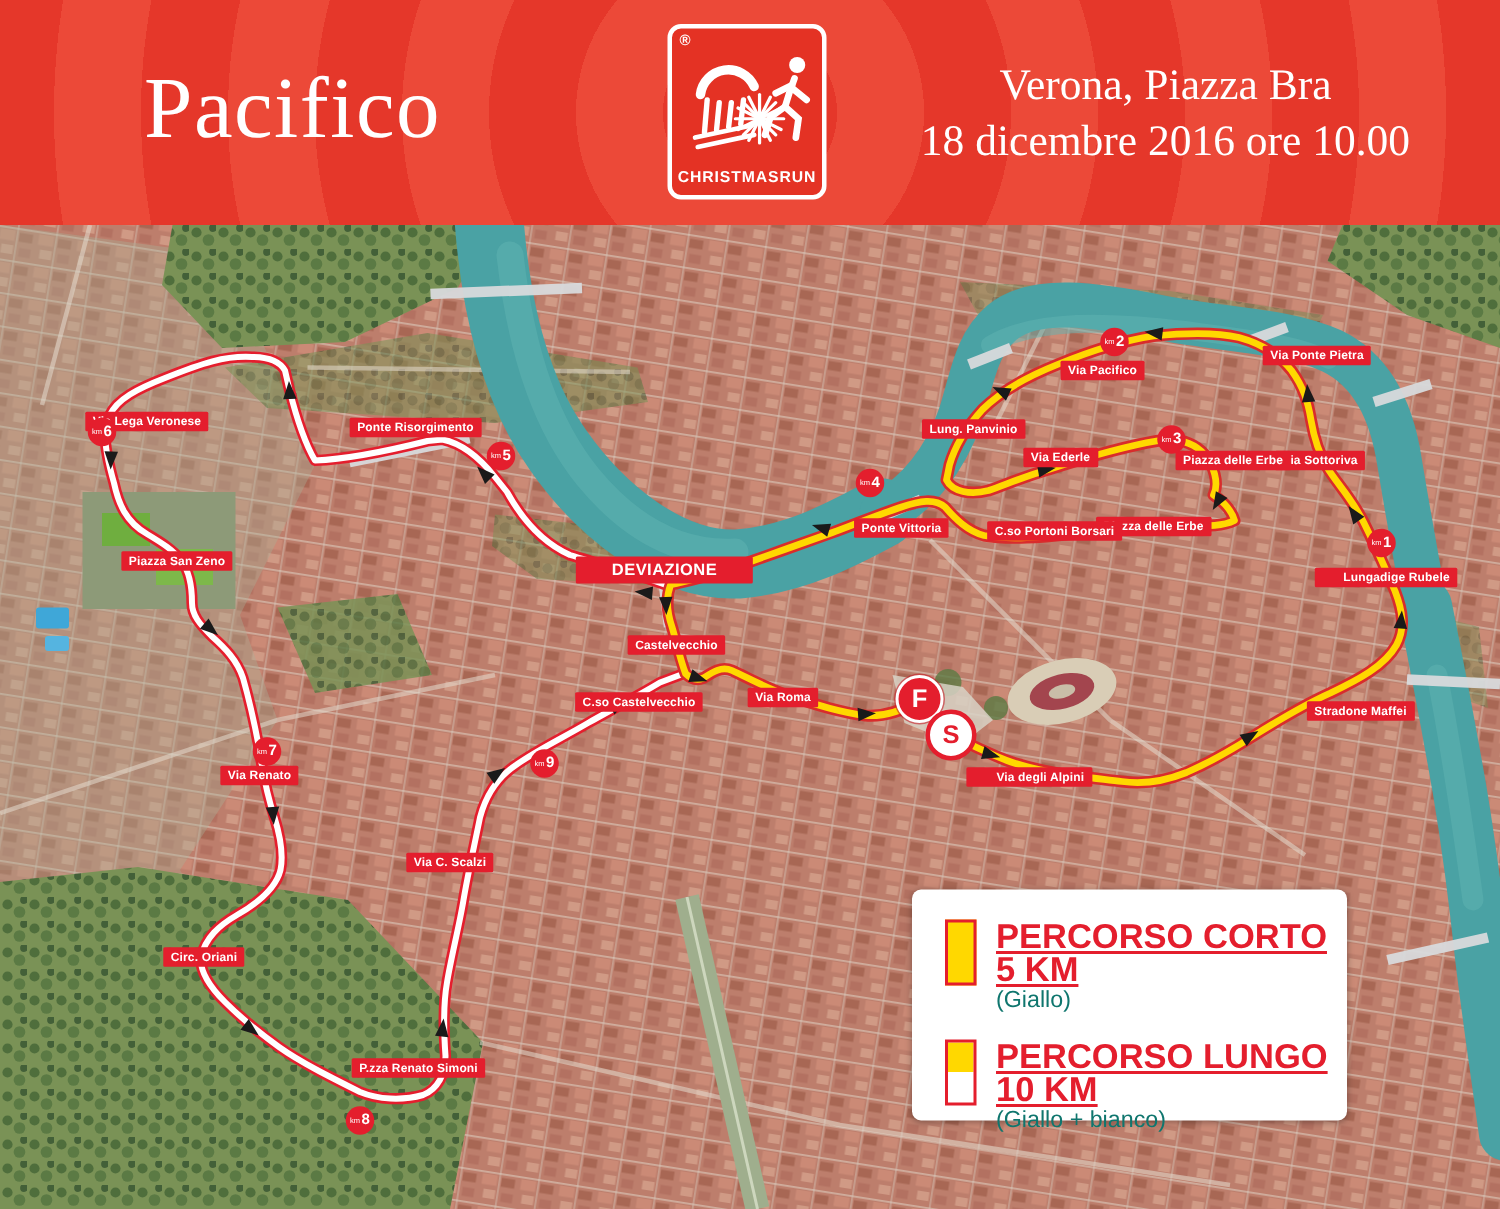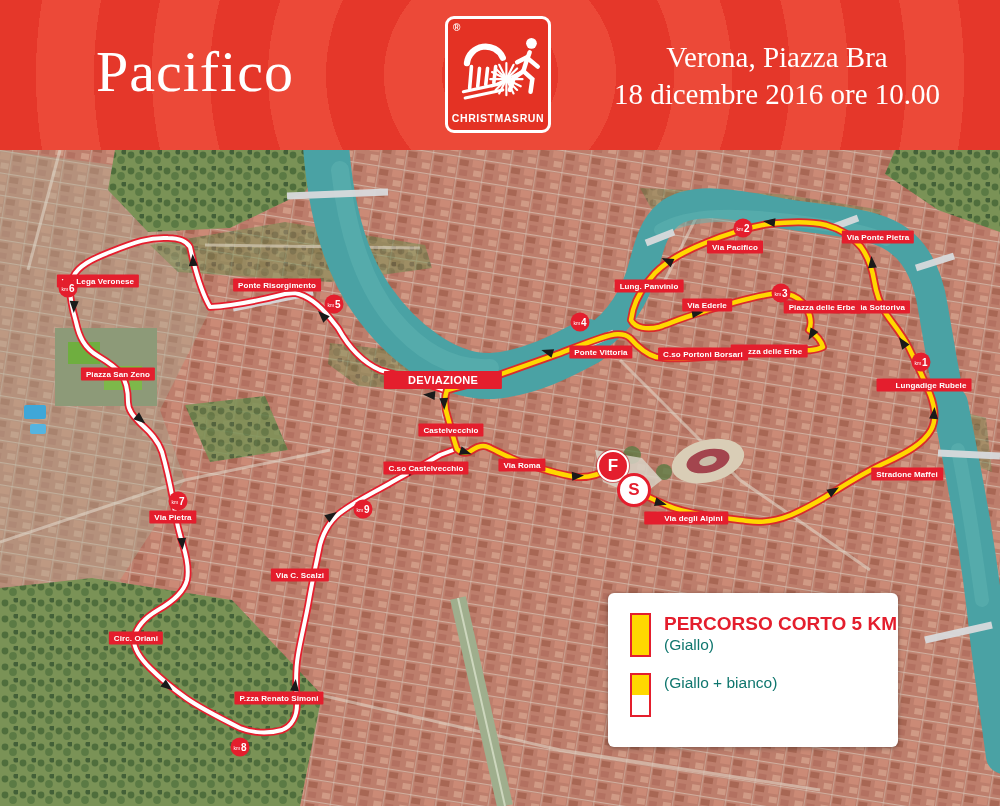--- a/index.html
+++ b/index.html
@@ -40,21 +40,21 @@
   .start{background:#fff;border:3px solid #e41e2d;color:#e41e2d;}
   .finish{background:#e41e2d;border:2.5px solid #fff;color:#fff;box-shadow:0 0 0 1px rgba(200,30,40,.6);}
 
   
   .legend{position:absolute;left:608px;top:443px;width:290px;height:154px;background:#fff;
     border-radius:6px;box-shadow:0 1px 5px rgba(0,0,0,.35);z-index:5;box-sizing:border-box;padding:20px 0 0 22px;}
   .legend-item{display:flex;align-items:flex-start;margin-bottom:16px;}
   .swatch{width:21px;height:44px;border:2.5px solid #e41e2d;box-sizing:border-box;margin-right:13px;flex:none;}
   .swatch.yellow{background:#ffd800;}
   .swatch.split{background:linear-gradient(#ffd800 0 50%,#fff 50% 100%);}
-  .legend-title{color:#e41e2d;font-size:19px;font-weight:bold;line-height:22px;}
+  .legend-title{color:#e41e2d;font-size:23px;font-weight:bold;line-height:22px;text-decoration:underline;}
   .legend-sub{color:#0f766e;font-size:15.5px;line-height:20px;}
 </style>
 </head>
 <body>
 
 <div class="page">
 
   <div class="header">
     <div class="title">Pacifico</div>
 
@@ -217,23 +217,23 @@
         <polygon points="-5,-4.5 7,0 -5,4.5" transform="translate(295 536) rotate(-84)"></polygon>
         <polygon points="-5,-4.5 7,0 -5,4.5" transform="translate(331 366) rotate(-35)"></polygon>
         <polygon points="-5,-4.5 7,0 -5,4.5" transform="translate(412 320) rotate(-28)"></polygon>
       </g>
     </svg>
 
     <div>
         <div class="street-label" style="left: 98px; top: 131px;">Via Lega Veronese</div>
         <div class="street-label" style="left: 277px; top: 135px;">Ponte Risorgimento</div>
         <div class="street-label" style="left: 118px; top: 224px;">Piazza San Zeno</div>
-        <div class="street-label" style="left: 173px; top: 367px;">Via Pietra</div>
+        <div class="street-label" style="left: 173px; top: 367px;">Via Renato</div>
         <div class="street-label" style="left: 136px; top: 488px;">Circ. Oriani</div>
-        <div class="street-label" style="left: 279px; top: 548px;">P.zza Renato Simoni</div>
+        <div class="street-label" style="left: 279px; top: 562px;">P.zza Renato Simoni</div>
         <div class="street-label" style="left: 300px; top: 425px;">Via C. Scalzi</div>
         <div class="street-label" style="left: 426px; top: 318px;">C.so Castelvecchio</div>
         <div class="street-label" style="left: 451px; top: 280px;">Castelvecchio</div>
         <div class="street-label big" style="left: 443px; top: 230px;">DEVIAZIONE</div>
         <div class="street-label" style="left: 522px; top: 315px;">Via Roma</div>
         <div class="street-label" style="left: 686px; top: 368px; padding-left: 20px;">Via degli Alpini</div>
         <div class="street-label" style="left: 907px; top: 324px;">Stradone Maffei</div>
         <div class="street-label" style="left: 924px; top: 235px; padding-left: 19px;">Lungadige Rubele</div>
         <div class="street-label" style="left: 880px; top: 157px;">Via Sottoriva</div>
         <div class="street-label" style="left: 878px; top: 87px;">Via Ponte Pietra</div>
@@ -296,18 +296,19 @@
       <div class="legend-item">
         <div class="swatch yellow"></div>
         <div>
           <div class="legend-title">PERCORSO CORTO 5 KM</div>
           <div class="legend-sub">(Giallo)</div>
         </div>
       </div>
       <div class="legend-item">
         <div class="swatch split"></div>
         <div>
+          <div class="legend-title">PERCORSO LUNGO 10 KM</div>
           <div class="legend-sub">(Giallo + bianco)</div>
         </div>
       </div>
     </div>
   </div>
 </div>
 
 </body></html>

